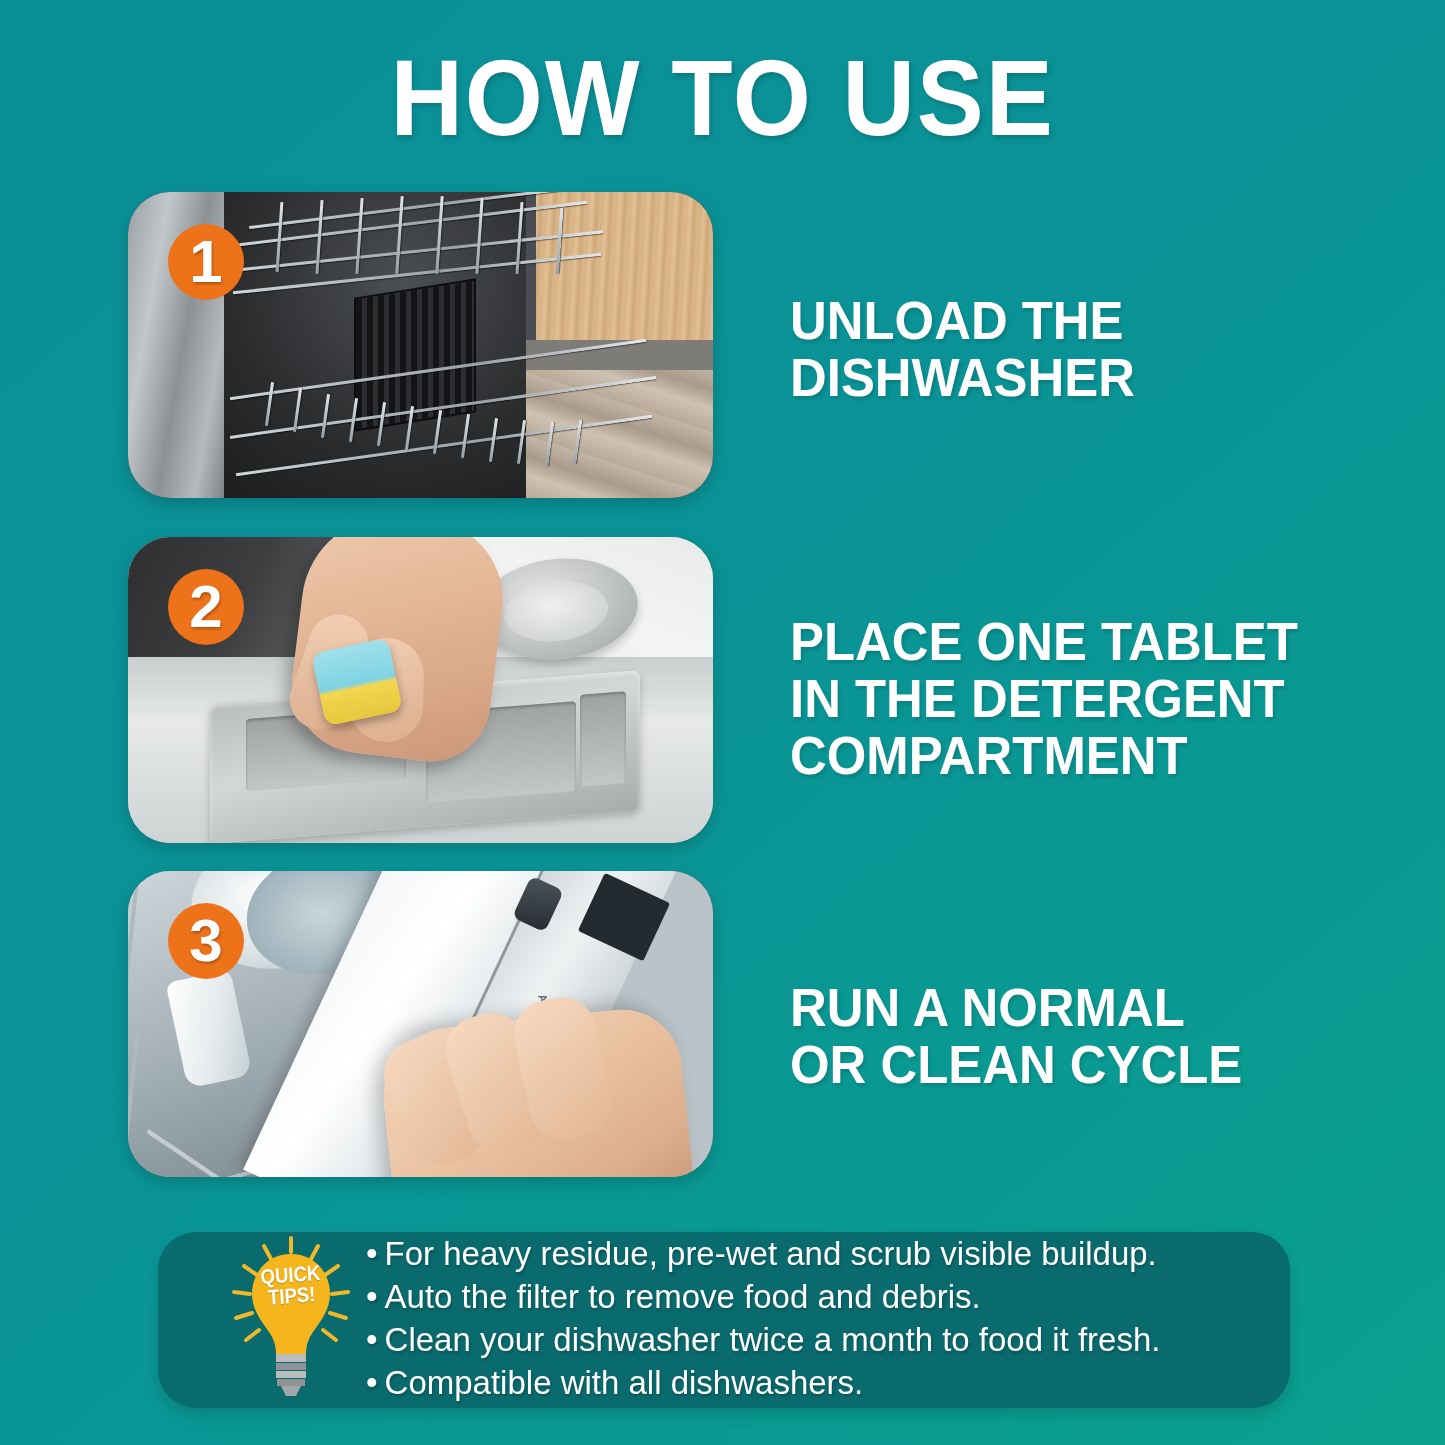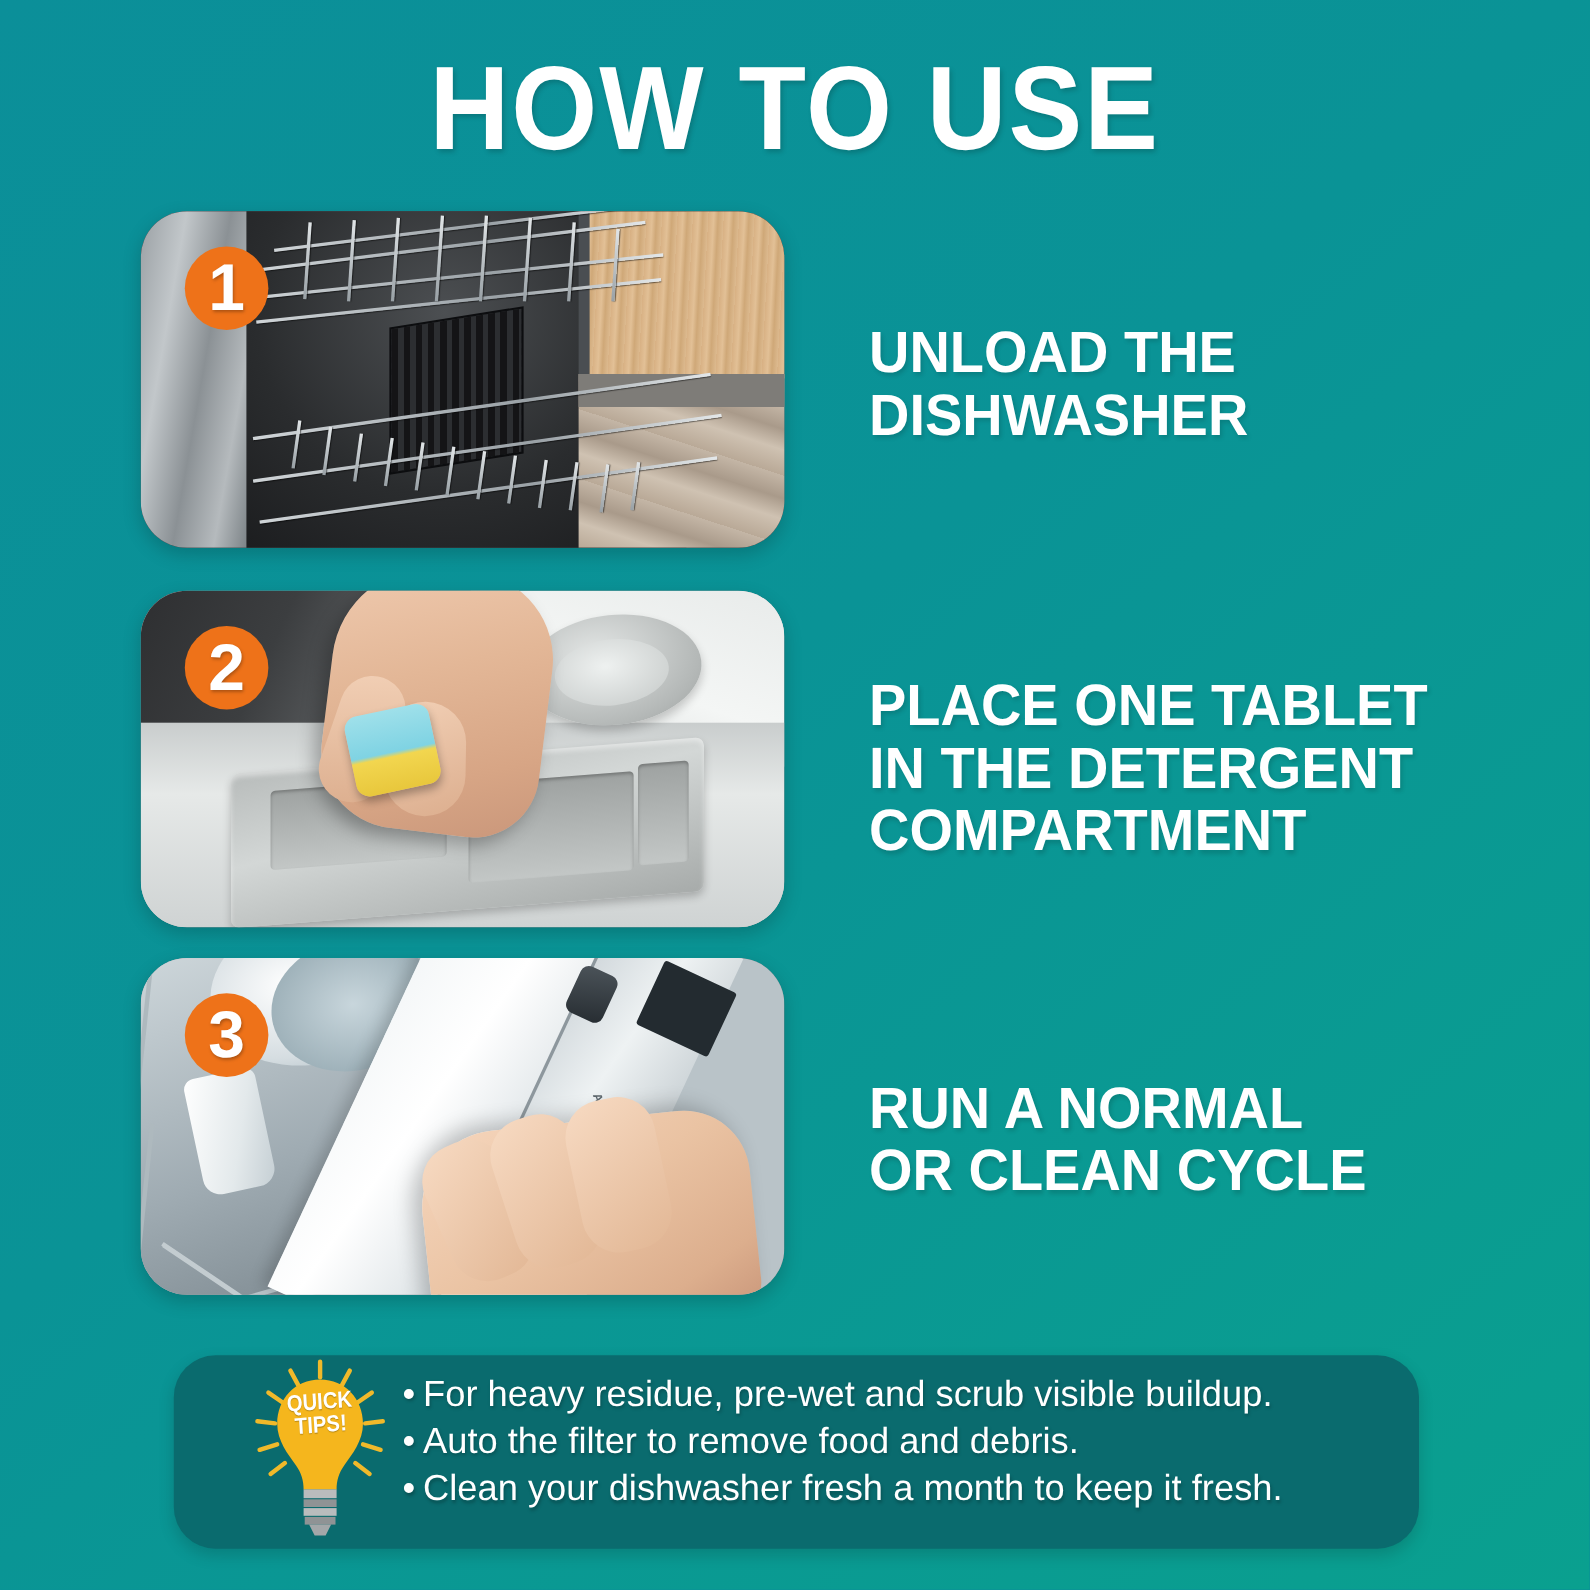--- a/index.html
+++ b/index.html
@@ -229,21 +229,21 @@
   }
   .bulb svg{display:block;}
   .bulb .bulbtxt{
     position:absolute;left:0;top:30px;width:130px;text-align:center;
     color:#ffffff;font-weight:bold;font-size:21px;line-height:21px;
     transform:scaleX(.88) rotate(-4deg);
     text-shadow:0 1px 1px rgba(0,0,0,.25);
     pointer-events:none;
   }
   .tiplist{
-    position:absolute;left:208px;top:13px;width:900px;
+    position:absolute;left:208px;top:0;width:900px;
   }
   .tipline{
     color:#ffffff;
     font-size:33px;line-height:43px;
     font-weight:500;
     white-space:nowrap;
     text-shadow:1px 2px 3px rgba(0,0,0,.25);
   }
   .tipline .dot{display:inline-block;margin-right:7px;}
 </style>
@@ -404,18 +404,21 @@
     </div>
 
     <div class="tiplist">
       <div class="tipline">
         <span class="dot">•</span><span>For heavy residue, pre-wet and scrub visible buildup.</span>
       </div>
       <div class="tipline">
         <span class="dot">•</span><span>Auto the filter to remove food and debris.</span>
       </div>
       <div class="tipline">
-        <span class="dot">•</span><span>Clean your dishwasher fresh a month to keep it fresh.</span>
+        <span class="dot">•</span><span>Clean your dishwasher twice a month to food it fresh.</span>
+      </div>
+      <div class="tipline">
+        <span class="dot">•</span><span>Compatible with all dishwashers.</span>
       </div>
     </div>
   </div>
 
 </div>
 
 </body></html>

